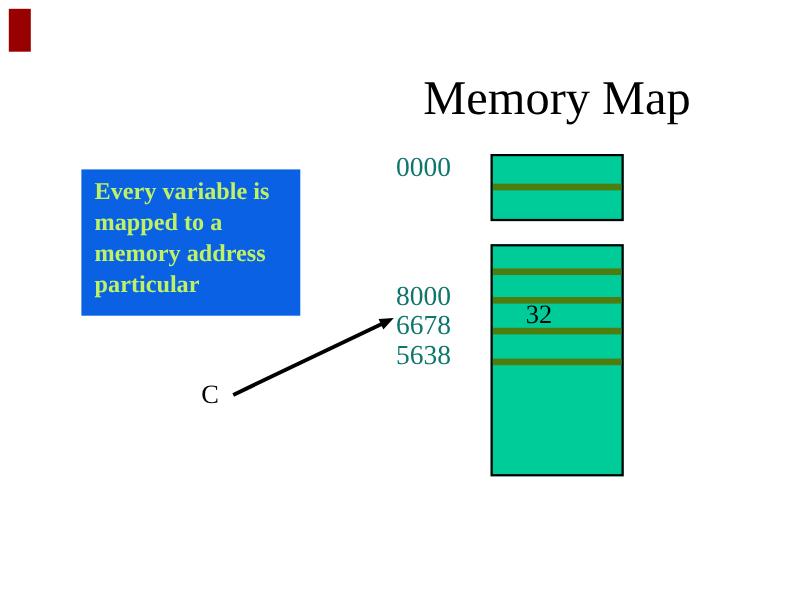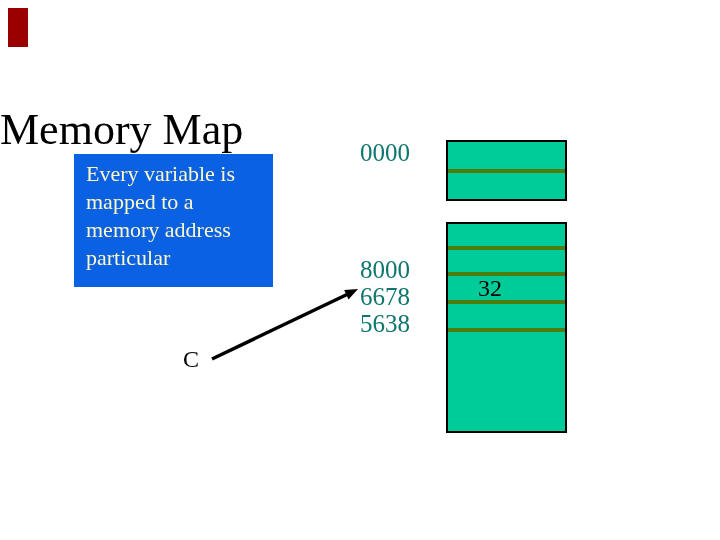--- a/index.html
+++ b/index.html
@@ -11,52 +11,52 @@
     font-family: "Liberation Serif", "DejaVu Serif", serif;
     color: #000;
   }
   .accent-bar {
     position: absolute; left: 8px; top: 8px;
     width: 20px; height: 39px;
     background: #990000;
   }
   .slide-title {
     position: absolute; top: 68px; left: 0;
-    width: 628px; text-align: left;
+    width: 628px; text-align: right;
     font-size: 44px; line-height: 1;
-    color: #000; white-space: nowrap; margin-top: 40px;
+    color: #000; white-space: nowrap;
   }
   .callout-box {
     position: absolute; left: 74px; top: 154px;
     width: 199px; height: 133px;
     background: #0B61E4;
     box-sizing: border-box;
     padding: 6px 0 0 12px;
   }
   .callout-line {
-    color: #fef9c3; font-weight: normal;
+    color: #bef264; font-weight: bold;
     font-size: 22px; line-height: 28px;
     white-space: nowrap;
   }
   .addr-col { position: absolute; left: 360px; width: 70px; }
   .addr-top { top: 138px; }
   .addr-top .addr-label { line-height: 29px; }
   .addr-bottom { top: 225px; margin-top: 31px; }
   .addr-bottom .addr-label { line-height: 27px; }
   .addr-label { font-size: 25px; color: #0f766e; }
   .mem-block {
     position: absolute; left: 446px; width: 121px;
     box-sizing: border-box;
     border: 2px solid #000;
     background: #00CC99;
     display: flex; flex-direction: column;
   }
   .mem-block-top { top: 140px; height: 61px; }
   .mem-block-bottom { top: 222px; height: 211px; }
-  .mem-cell { box-sizing: border-box; border-bottom: 4px solid #4d7c0f; }
+  .mem-cell { box-sizing: border-box; border-bottom: 6px solid #4d7c0f; }
   .mem-cell.last { border-bottom: none; flex: 1 1 auto; }
   .mem-block-top .c1 { height: 31px; }
   .mem-block-bottom .c1 { height: 26px; }
   .mem-block-bottom .c2 { height: 26px; }
   .mem-block-bottom .c3 { height: 28px; display: flex; align-items: center; }
   .mem-block-bottom .c4 { height: 28px; }
   .stored-value { margin-left: 30px; font-size: 24px; line-height: 1; }
   .variable-label {
     position: absolute; left: 183px; top: 346px;
     font-size: 24px; line-height: 1.1;

